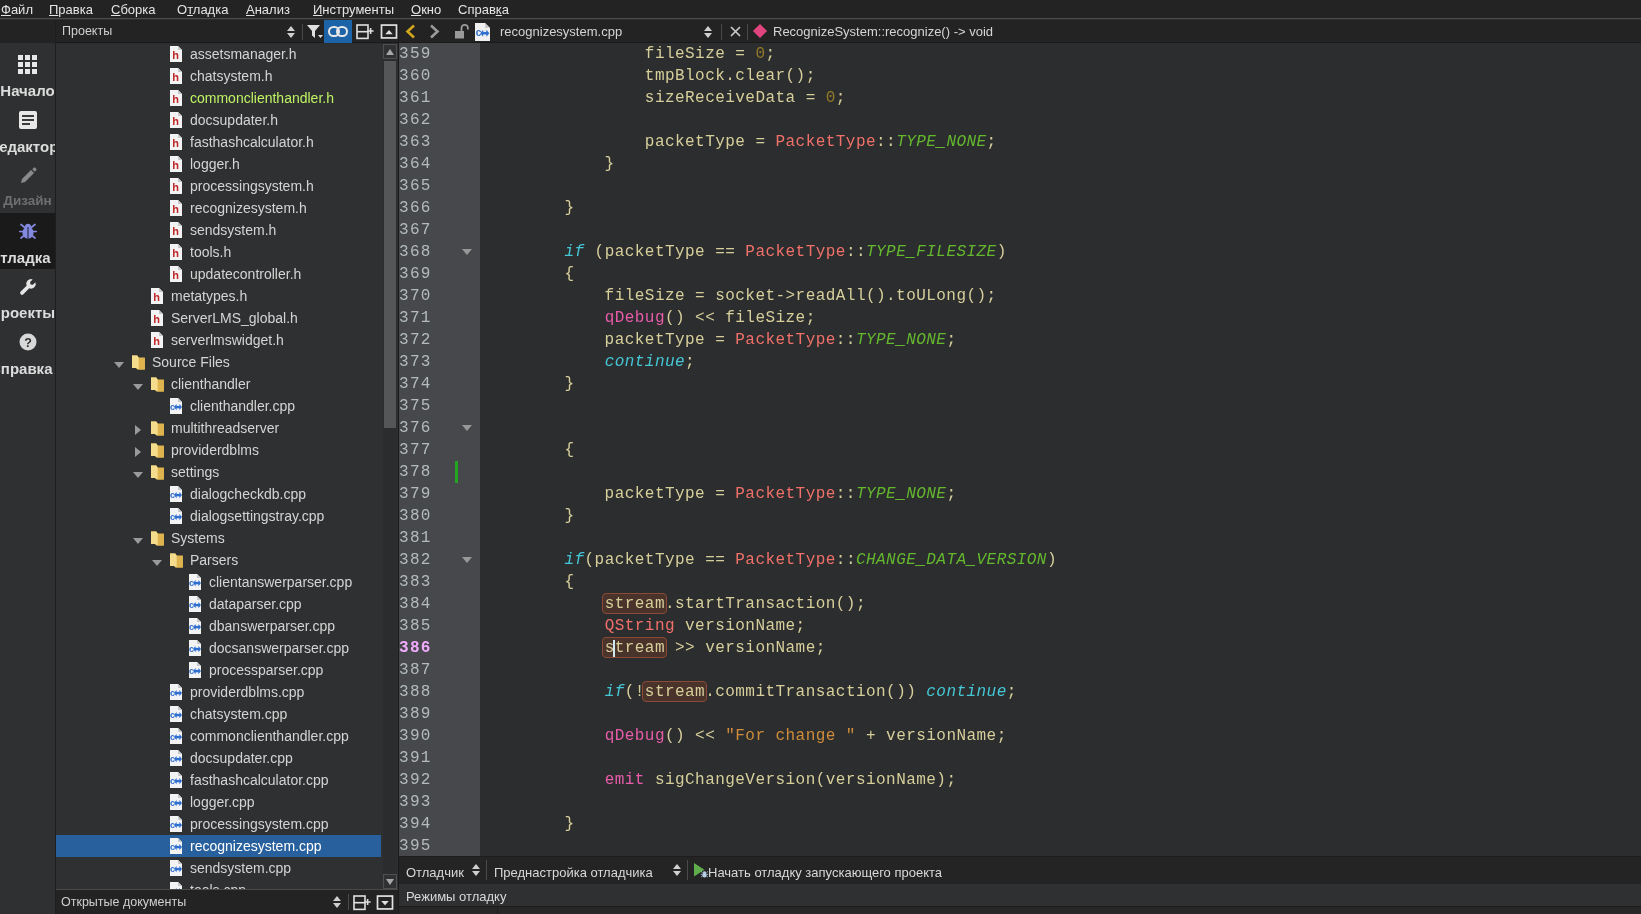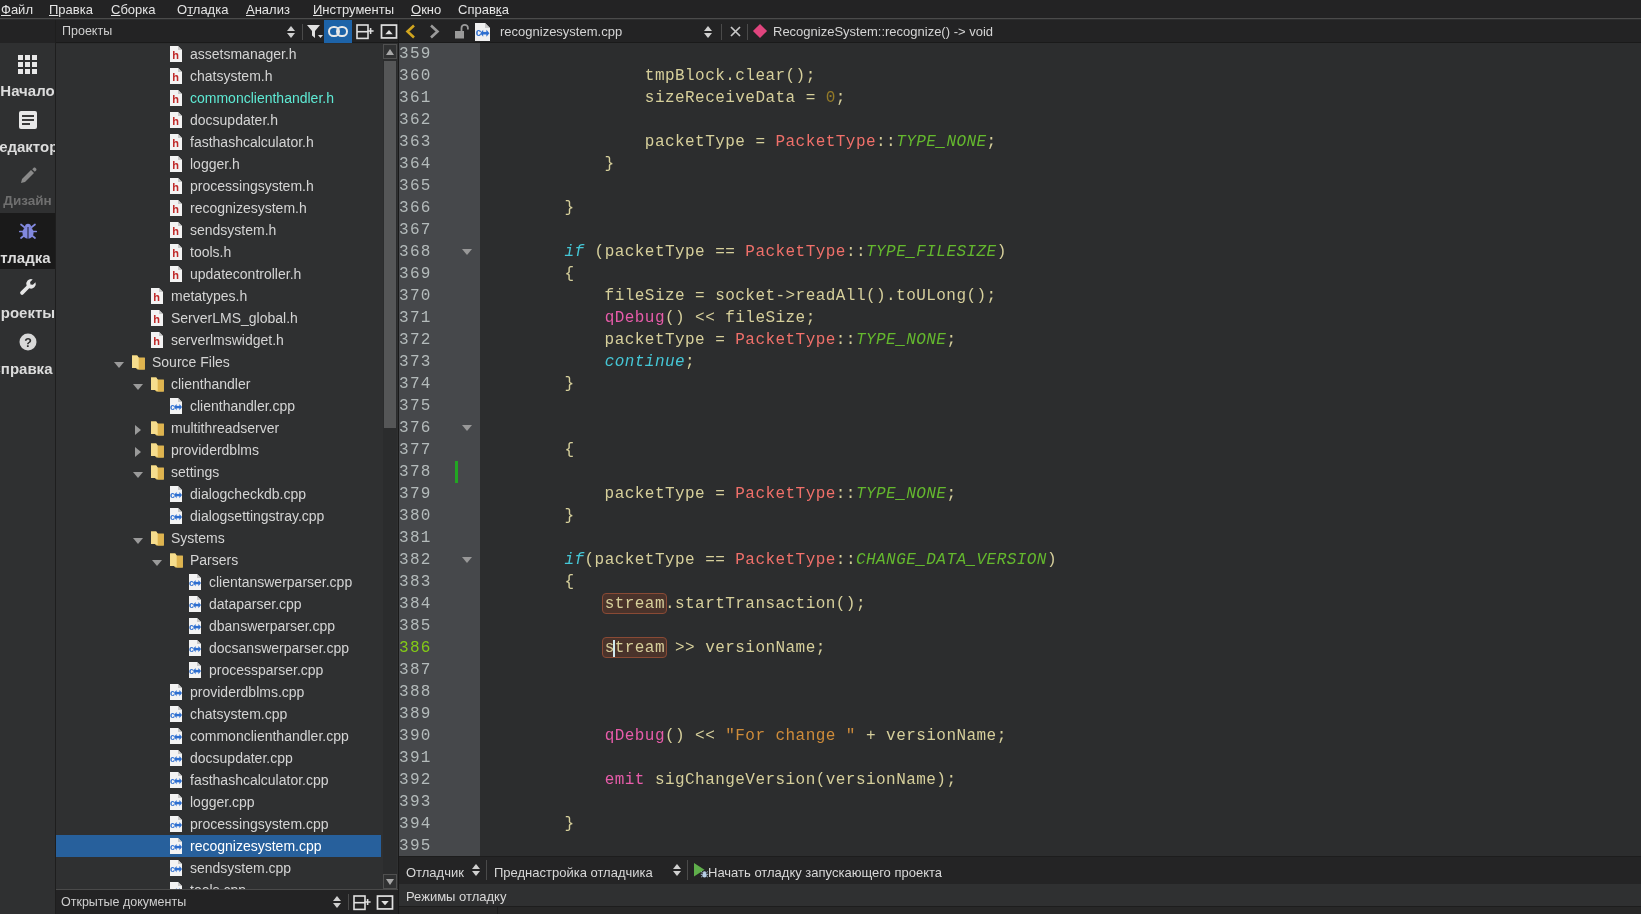--- a/index.html
+++ b/index.html
@@ -3,21 +3,21 @@
 *{margin:0;padding:0;box-sizing:border-box}
 html,body{width:1641px;height:914px;overflow:hidden;background:#2c2d2e;font-family:"Liberation Sans",sans-serif}
 .abs{position:absolute}
 .mitem{top:0;height:19px;line-height:19px;font-size:13px;color:#e4e4e4}
 .slab{text-align:center;font-size:15px;font-weight:bold;white-space:nowrap;overflow:hidden;margin-top:6px}
 .treelab{font-size:14px;line-height:22px;white-space:nowrap}
 .phead{font-size:12.5px;line-height:23px;color:#cfcfcf}
 .ttext{font-size:13px;line-height:22px;color:#d4d4d4}
 .btext{font-size:13px;line-height:19px;color:#d8d8d8}
 .gnum{position:absolute;left:399px;width:57px;font-family:"Liberation Mono",monospace;font-size:16px;line-height:22px;letter-spacing:1.3px;color:#b4bbbb}
-.gnum.cur{color:#84cc16;font-weight:normal}
+.gnum.cur{color:#f0abfc;font-weight:bold}
 .cl{position:absolute;left:484px;white-space:pre;font-family:"Liberation Mono",monospace;font-size:16px;line-height:22px;letter-spacing:0.45px;color:#d6cf9b}
 .cl .t{color:#f0706a}
 .cl .e{color:#64b82e;font-style:italic}
 .cl .k{color:#45c7d6;font-style:italic}
 .cl .p{color:#e85caa}
 .cl .n{color:#937a28}
 .cl .s{color:#cf8c3a}
 .cl .c{color:#a7b791;font-style:italic}
 .hl{position:relative;z-index:1}
 .hl::before{content:'';position:absolute;left:-3px;right:-2px;top:-2px;bottom:-1px;background:#4a332b;border:1px solid #8a4a35;border-radius:4px;z-index:-1}
@@ -144,21 +144,21 @@
         <path d="M1 1 h8 l4 4 v12 h-12 z" fill="#f3f3f3"></path>
         <path d="M9 1 l4 4 h-4 z" fill="#c9c9c9"></path>
         <text x="6.6" y="13.5" font-size="11" font-weight="bold" fill="#bf2929" font-family="Liberation Sans" text-anchor="middle">h</text>
       </svg>
       <div class="abs treelab" style="left:190px;top:65px;color:#d4d4d4">chatsystem.h</div>
       <svg class="abs" style="left:169px;top:89px" width="14" height="18" viewBox="0 0 14 18">
         <path d="M1 1 h8 l4 4 v12 h-12 z" fill="#f3f3f3"></path>
         <path d="M9 1 l4 4 h-4 z" fill="#c9c9c9"></path>
         <text x="6.6" y="13.5" font-size="11" font-weight="bold" fill="#bf2929" font-family="Liberation Sans" text-anchor="middle">h</text>
       </svg>
-      <div class="abs treelab" style="left:190px;top:87px;color:#5eead4">commonclienthandler.h</div>
+      <div class="abs treelab" style="left:190px;top:87px;color:#bef264">commonclienthandler.h</div>
       <svg class="abs" style="left:169px;top:111px" width="14" height="18" viewBox="0 0 14 18">
         <path d="M1 1 h8 l4 4 v12 h-12 z" fill="#f3f3f3"></path>
         <path d="M9 1 l4 4 h-4 z" fill="#c9c9c9"></path>
         <text x="6.6" y="13.5" font-size="11" font-weight="bold" fill="#bf2929" font-family="Liberation Sans" text-anchor="middle">h</text>
       </svg>
       <div class="abs treelab" style="left:190px;top:109px;color:#d4d4d4">docsupdater.h</div>
       <svg class="abs" style="left:169px;top:133px" width="14" height="18" viewBox="0 0 14 18">
         <path d="M1 1 h8 l4 4 v12 h-12 z" fill="#f3f3f3"></path>
         <path d="M9 1 l4 4 h-4 z" fill="#c9c9c9"></path>
         <text x="6.6" y="13.5" font-size="11" font-weight="bold" fill="#bf2929" font-family="Liberation Sans" text-anchor="middle">h</text>
@@ -522,39 +522,42 @@
       <div class="gnum" style="top:703px">389</div>
       <div class="gnum" style="top:725px">390</div>
       <div class="gnum" style="top:747px">391</div>
       <div class="gnum" style="top:769px">392</div>
       <div class="gnum" style="top:791px">393</div>
       <div class="gnum" style="top:813px">394</div>
       <div class="gnum" style="top:835px">395</div>
   <div class="abs" style="left:462px;top:249px;width:0;height:0;border-left:5px solid transparent;border-right:5px solid transparent;border-top:6px solid #989898"></div>
       <div class="abs" style="left:462px;top:425px;width:0;height:0;border-left:5px solid transparent;border-right:5px solid transparent;border-top:6px solid #989898"></div>
       <div class="abs" style="left:462px;top:557px;width:0;height:0;border-left:5px solid transparent;border-right:5px solid transparent;border-top:6px solid #989898"></div>
+  <div class="cl" style="top:43px"><span>                fileSize = </span><span class="n">0</span><span>;</span></div>
       <div class="cl" style="top:65px"><span>                tmpBlock.clear();</span></div>
       <div class="cl" style="top:87px"><span>                sizeReceiveData = </span><span class="n">0</span><span>;</span></div>
       <div class="cl" style="top:131px"><span>                packetType = </span><span class="t">PacketType</span><span>::</span><span class="e">TYPE_NONE</span><span>;</span></div>
       <div class="cl" style="top:153px"><span>            }</span></div>
       <div class="cl" style="top:197px"><span>        }</span></div>
       <div class="cl" style="top:241px"><span>        </span><span class="k">if</span><span> (packetType == </span><span class="t">PacketType</span><span>::</span><span class="e">TYPE_FILESIZE</span><span>)</span></div>
       <div class="cl" style="top:263px"><span>        {</span></div>
       <div class="cl" style="top:285px"><span>            fileSize = socket-&gt;readAll().toULong();</span></div>
       <div class="cl" style="top:307px"><span>            </span><span class="p">qDebug</span><span>() &lt;&lt; fileSize;</span></div>
       <div class="cl" style="top:329px"><span>            packetType = </span><span class="t">PacketType</span><span>::</span><span class="e">TYPE_NONE</span><span>;</span></div>
       <div class="cl" style="top:351px"><span>            </span><span class="k">continue</span><span>;</span></div>
       <div class="cl" style="top:373px"><span>        }</span></div>
       <div class="cl" style="top:439px"><span>        {</span></div>
       <div class="cl" style="top:483px"><span>            packetType = </span><span class="t">PacketType</span><span>::</span><span class="e">TYPE_NONE</span><span>;</span></div>
       <div class="cl" style="top:505px"><span>        }</span></div>
       <div class="cl" style="top:549px"><span>        </span><span class="k">if</span><span>(packetType == </span><span class="t">PacketType</span><span>::</span><span class="e">CHANGE_DATA_VERSION</span><span>)</span></div>
       <div class="cl" style="top:571px"><span>        {</span></div>
       <div class="cl" style="top:593px"><span>            </span><span class="hl">stream</span><span>.startTransaction();</span></div>
+      <div class="cl" style="top:615px"><span>            </span><span class="t">QString</span><span> versionName;</span></div>
       <div class="cl" style="top:637px"><span>            </span><span class="hl">stream</span><span> &gt;&gt; versionName;</span></div>
+      <div class="cl" style="top:681px"><span>            </span><span class="k">if</span><span>(!</span><span class="hl">stream</span><span>.commitTransaction()) </span><span class="k">continue</span><span>;</span></div>
       <div class="cl" style="top:725px"><span>            </span><span class="p">qDebug</span><span>() &lt;&lt; </span><span class="s">"For change "</span><span> + versionName;</span></div>
       <div class="cl" style="top:769px"><span>            </span><span class="p">emit</span><span> sigChangeVersion(versionName);</span></div>
       <div class="cl" style="top:813px"><span>        }</span></div>
   <div class="abs" style="left:455px;top:461px;width:2.5px;height:22px;background:#22a622"></div>
   <div class="abs" style="left:613px;top:640px;width:2px;height:17px;background:#cfeaf0;z-index:3"></div>
   </div>
 </div>
 <div class="abs" style="left:399px;top:856px;width:1242px;height:28px;background:#242425;border-top:1px solid #1d1d1d"></div>
 <div class="abs btext" style="left:406px;top:863px">Отладчик</div>
 <div class="abs" style="left:472px;top:864px;width:0;height:0;border-left:4.5px solid transparent;border-right:4.5px solid transparent;border-bottom:5px solid #d0d0d0"></div>

